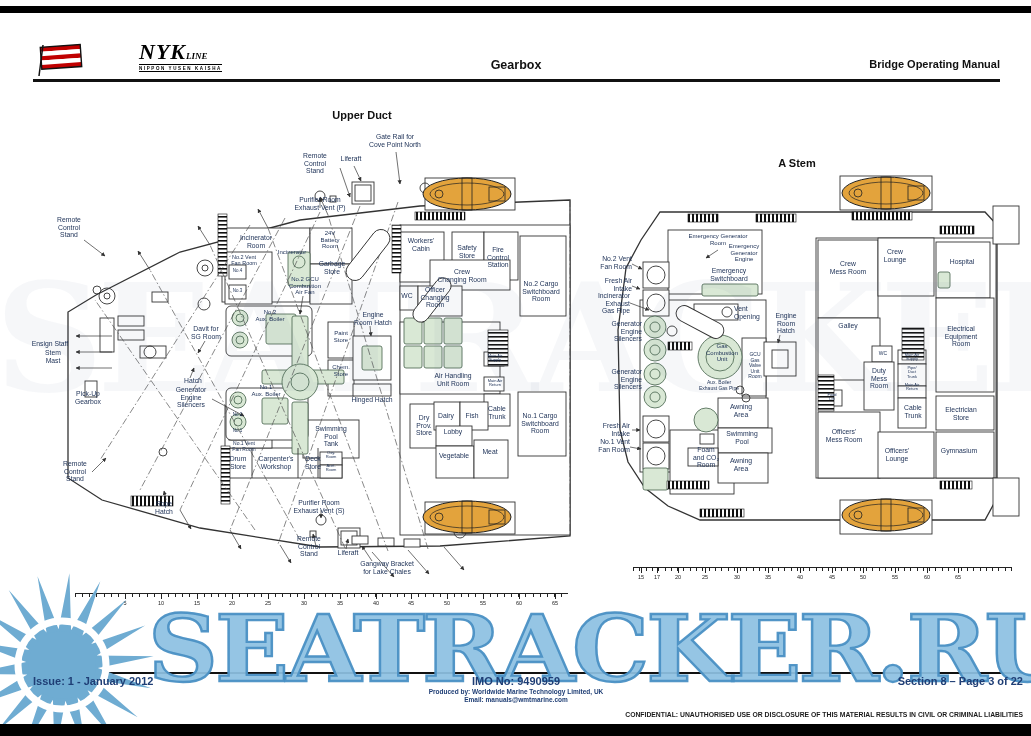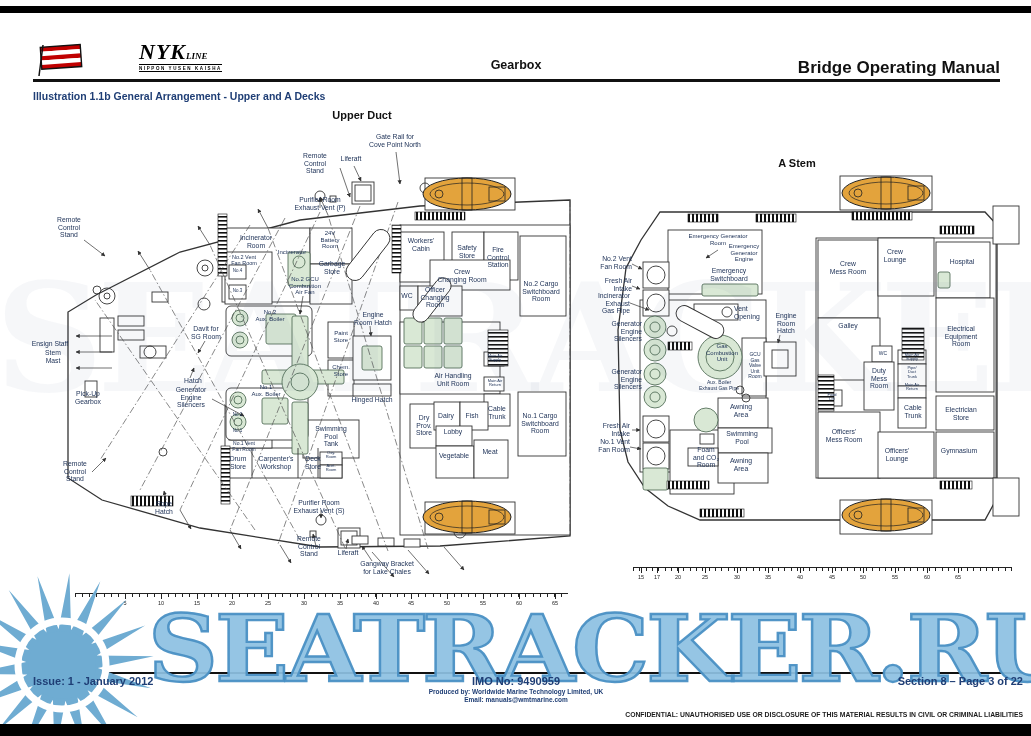--- a/index.html
+++ b/index.html
@@ -6,21 +6,21 @@
   #page{position:relative;width:1031px;height:736px;background:#fff;overflow:hidden;
         font-family:"Liberation Sans",sans-serif;}
   .bar{position:absolute;left:0;width:1031px;background:#000;z-index:7;}
   #topbar{top:6px;height:7px;}
   #botbar{top:724px;height:12px;}
   .rule{position:absolute;background:#111;z-index:2;}
   #header-rule{left:33px;top:79px;width:967px;height:2.5px;}
   #footer-rule{left:33px;top:672px;width:990px;height:2px;z-index:2;}
   #ship-name{position:absolute;left:416px;top:58px;width:200px;text-align:center;
              font-weight:bold;font-size:12.5px;color:#111;z-index:4;}
-  #manual-title{position:absolute;right:31px;top:58px;font-weight:bold;font-size:17px;color:#111;z-index:4;}
+  #manual-title{position:absolute;right:31px;top:58px;font-weight:bold;font-size:11px;color:#111;z-index:4;}
   #brand{position:absolute;left:35px;top:42px;z-index:4;display:flex;align-items:flex-start;gap:48px;}
   #brand-text{margin-left:6px;}
   #brand-name{font-family:"Liberation Serif",serif;font-style:italic;font-weight:bold;font-size:22px;
               letter-spacing:1px;color:#000;line-height:0.9;}
   #brand-suffix{font-family:"Liberation Serif",serif;font-style:italic;font-weight:bold;font-size:9px;color:#000;}
   #brand-sub{font-size:4.5px;font-weight:bold;letter-spacing:1.6px;color:#000;margin-top:1px;border-top:0.5px solid #000;border-bottom:0.5px solid #000;padding:0.5px 0;}
   #illus-title{position:absolute;left:33px;top:90px;font-weight:bold;font-size:10.5px;color:#1F3E75;z-index:4;}
   .deck-title{position:absolute;font-weight:bold;font-size:11px;color:#111;z-index:4;}
   #upper-deck-title{left:307px;top:109px;width:110px;text-align:center;}
   #a-deck-title{left:742px;top:157px;width:110px;text-align:center;}
@@ -74,21 +74,20 @@
     </svg>
     <div id="brand-text">
       <span id="brand-name">NYK</span><span id="brand-suffix">LINE</span>
       <div id="brand-sub">NIPPON YUSEN KAISHA</div>
     </div>
   </div>
 
   <div id="ship-name">Gearbox</div>
   <div id="manual-title">Bridge Operating Manual</div>
   <div id="header-rule" class="rule"></div>
-  <div id="illus-title">Illustration 1.1b General Arrangement - Upper and A Decks</div>
   <div id="upper-deck-title" class="deck-title">Upper Duct</div>
   <div id="a-deck-title" class="deck-title">A Stem</div>
 
   <svg id="plan-svg" width="1031" height="736">
     <defs>
       <marker id="arr" viewBox="0 0 10 10" refX="9" refY="5" markerWidth="6" markerHeight="6" orient="auto-start-reverse">
         <path d="M0,0L10,5L0,10z" fill="#333"></path>
       </marker>
       <pattern id="vlines" width="4" height="8" patternUnits="userSpaceOnUse">
         <rect width="4" height="8" fill="#fff"></rect>

